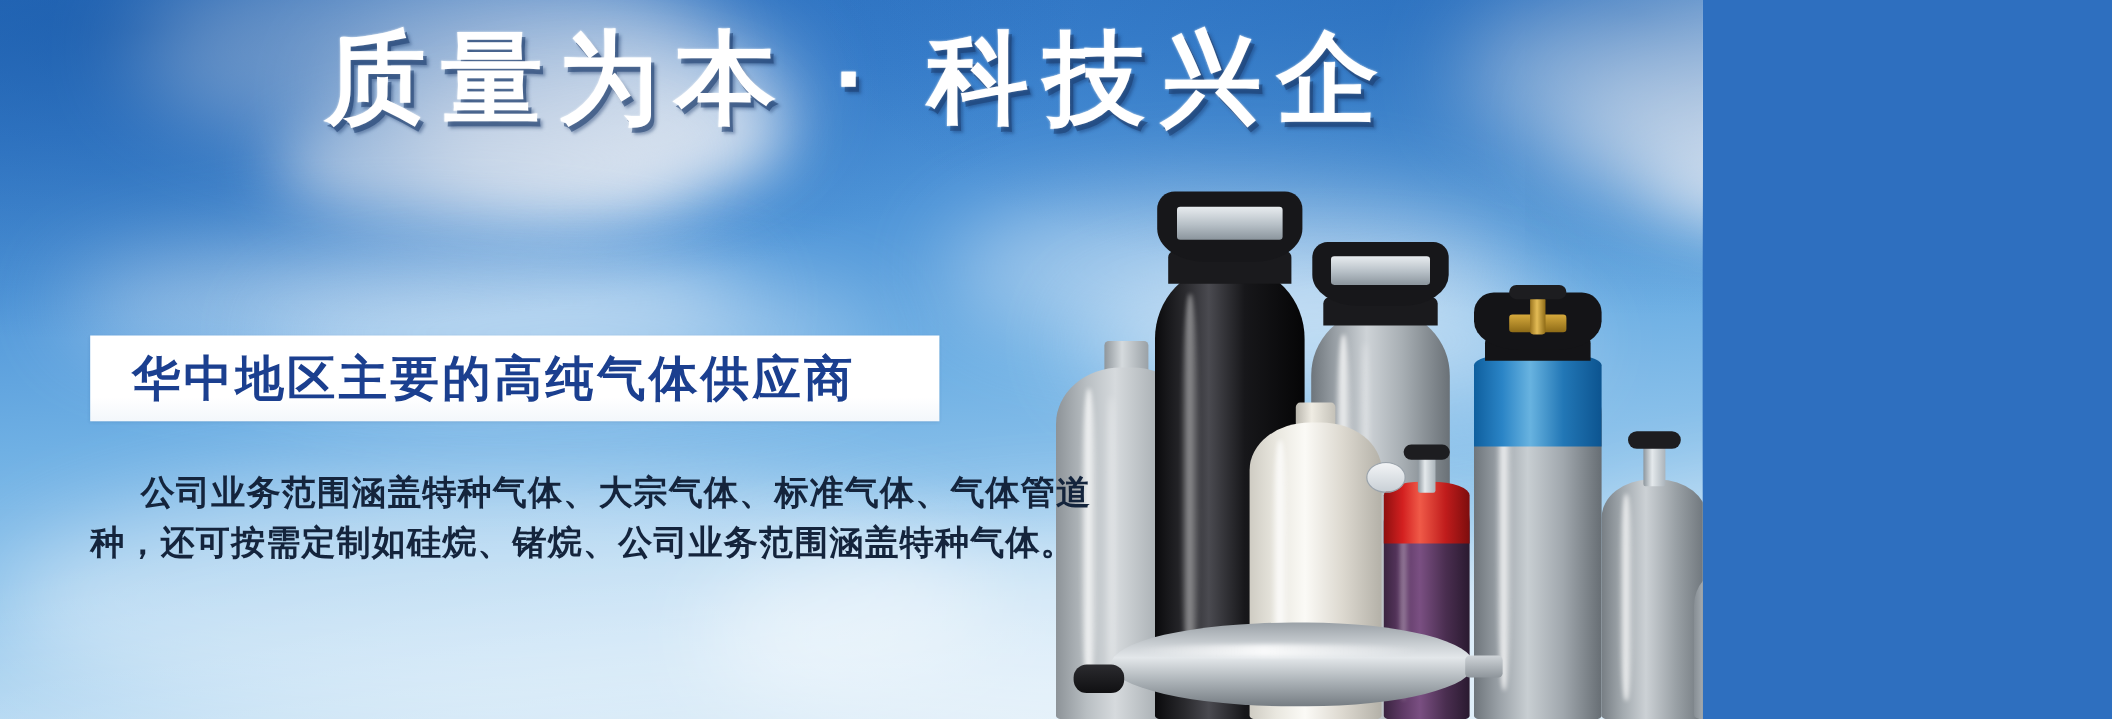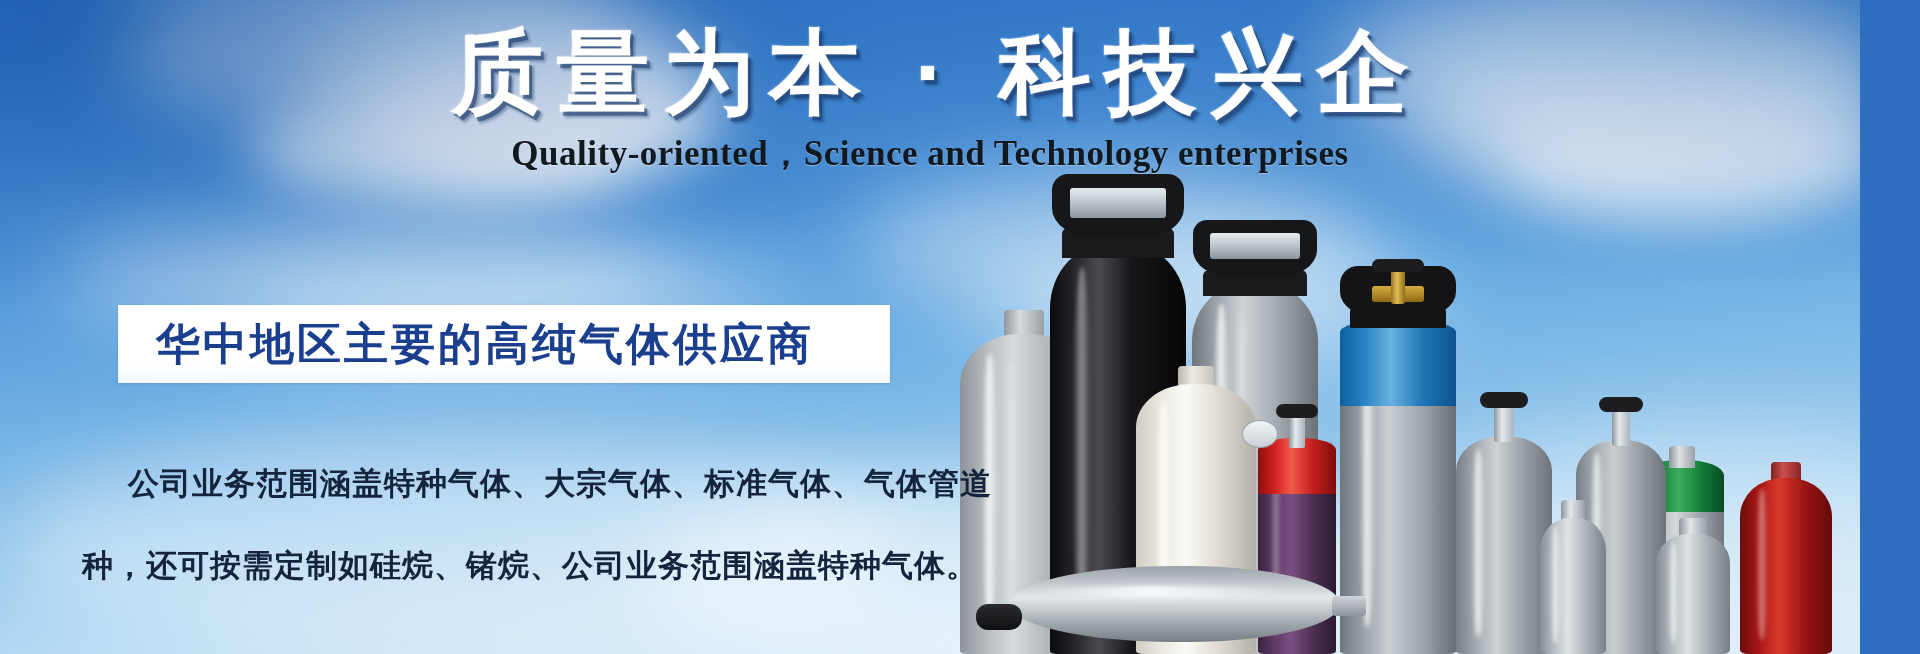--- a/index.html
+++ b/index.html
@@ -2,21 +2,21 @@
 <html><head>
 <meta charset="utf-8">
 <style>
   html, body {
     margin: 0;
     padding: 0;
     background: #2e6fbf;
   }
   #banner {
     position: relative;
-    width: 1860px;
+    width: 1548px;
     height: 654px;
     overflow: hidden;
     font-family: "Liberation Sans", sans-serif;
   }
 
   
   .sky {
     position: absolute;
     inset: 0;
     background:
@@ -81,21 +81,20 @@
     position: absolute;
     left: 82px;
     top: 305px;
     width: 772px;
     height: 78px;
     background: linear-gradient(180deg, #ffffff 0%, #ffffff 72%, #f3f7fb 100%);
     display: flex;
     align-items: center;
     z-index: 30;
     box-shadow: 0 1px 3px rgba(30,70,130,.18);
-    margin-left: 36px;
   }
   .highlight-text {
     font-family: "Liberation Sans", "DejaVu Sans", sans-serif;
     font-size: 44px;
     font-weight: 700;
     color: #1b3f8f;
     letter-spacing: 3px;
     padding-left: 38px;
     white-space: nowrap;
   }
@@ -109,21 +108,20 @@
     z-index: 30;
   }
   .para-line {
     font-family: "Liberation Serif", "DejaVu Serif", serif;
     font-size: 31px;
     font-weight: 700;
     color: #14243c;
     letter-spacing: 1px;
     line-height: 46px;
     white-space: nowrap;
-    margin-top: 36px;
   }
   .para-line.indent { padding-left: 46px; }
 
   
   .cylinders {
     position: absolute;
     left: 940px;
     top: 0;
     width: 980px;
     height: 654px;
@@ -244,21 +242,20 @@
     <div class="cloud vsoft" style="left:860px; top:170px; width:520px; height:150px; opacity:.40;"></div>
     <div class="cloud vsoft" style="left:980px; top:250px; width:460px; height:120px; opacity:.45;"></div>
     <div class="cloud vsoft" style="left:0px; top:430px; width:900px; height:230px; opacity:.40;"></div>
     <div class="cloud vsoft" style="left:640px; top:470px; width:820px; height:220px; opacity:.45;"></div>
     <div class="cloud vsoft" style="left:1380px; top:430px; width:620px; height:240px; opacity:.38;"></div>
   </div>
   <div class="sky-vignette"></div>
 
   <div class="headline">
     <div class="headline-cn">质量为本 · 科技兴企</div>
-    <div class="headline-en">Quality-oriented，Science and Technology enterprises</div>
   </div>
 
   <div class="highlight-box">
     <span class="highlight-text">华中地区主要的高纯气体供应商</span>
   </div>
 
   <div class="paragraph">
     <div class="para-line indent">公司业务范围涵盖特种气体、大宗气体、标准气体、气体管道</div>
     <div class="para-line">种，还可按需定制如硅烷、锗烷、公司业务范围涵盖特种气体。</div>
   </div>

